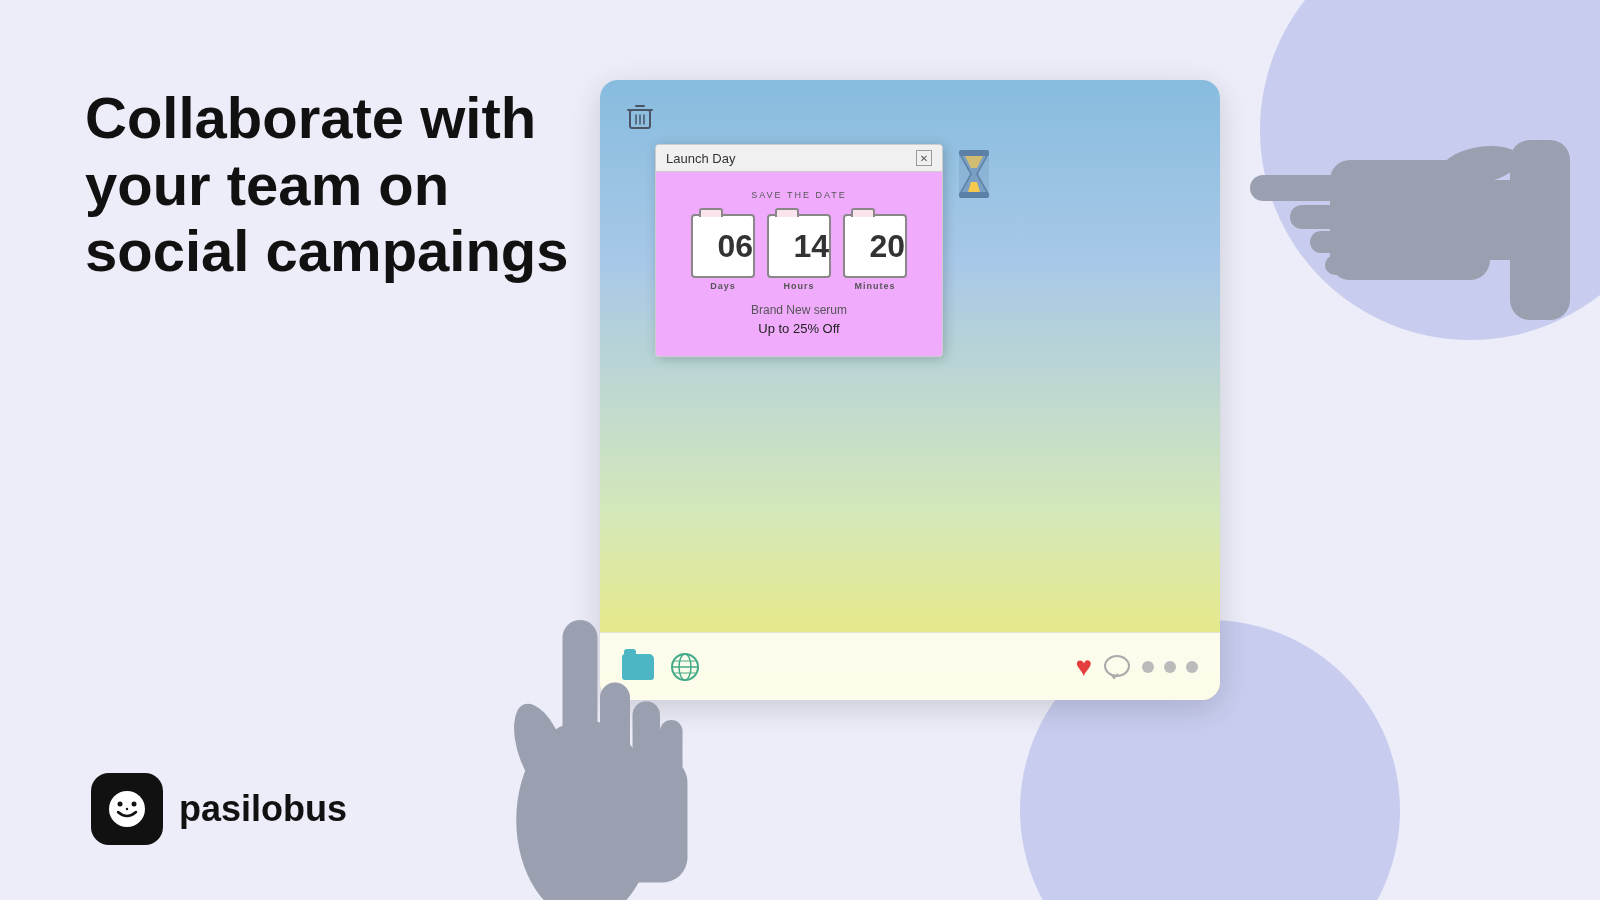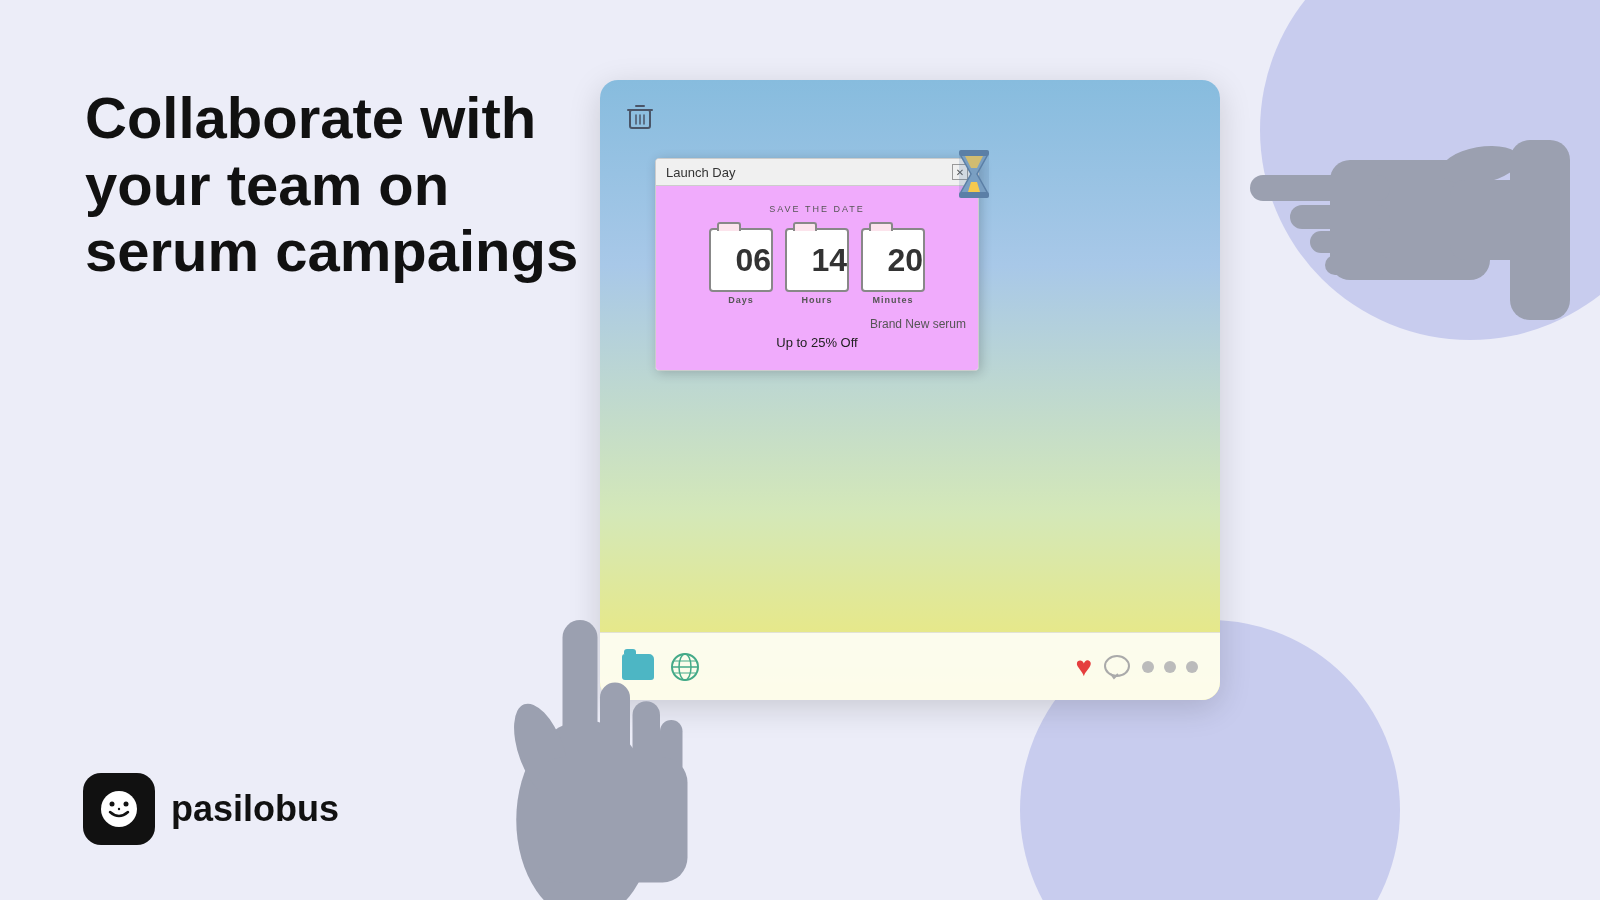--- a/index.html
+++ b/index.html
@@ -46,21 +46,21 @@
       font-weight: 900;
       color: #111;
       line-height: 1.15;
       max-width: 520px;
     }
 
     
     .logo-area {
       position: absolute;
       bottom: 55px;
-      left: 83px;
+      left: 91px;
       display: flex;
       align-items: center;
       gap: 16px;
       z-index: 2;
     }
     .logo-icon {
       width: 72px;
       height: 72px;
       background: #111;
       border-radius: 18px;
@@ -95,23 +95,23 @@
       color: #4a5568;
     }
     .trash-svg {
       width: 36px;
       height: 36px;
     }
 
     
     .inner-window {
       position: absolute;
-      top: 78px;
+      top: 64px;
       left: 55px;
-      width: 324px;
+      width: 288px;
       background: #fff;
       border-radius: 4px;
       box-shadow: 2px 2px 12px rgba(0,0,0,0.2);
       overflow: hidden;
       border: 1px solid #ccc;
     }
     .window-titlebar {
       background: #f0f0f0;
       border-bottom: 1px solid #ccc;
       padding: 5px 10px;
@@ -186,21 +186,21 @@
       background: #fce4ec;
     }
     .countdown-label {
       font-size: 9px;
       color: #555;
       margin-top: 3px;
       letter-spacing: 1px;
       font-weight: bold;
     }
     .product-subtitle {
-      text-align: right;
+      text-align: center;
       font-size: 12px;
       color: #555;
       margin-bottom: 4px;
     }
     .product-title {
       text-align: center;
       font-size: 13px;
       font-weight: 400;
       color: #222;
       margin-bottom: 10px;
@@ -298,21 +298,21 @@
 </head>
 <body>
 
 <div class="bg-circle-top-right"></div>
 <div class="bg-circle-bottom-right"></div>
 
 <div class="left-content">
   <div class="headline">
     <span>Collaborate with</span><br>
     <span>your team on</span><br>
-    <span>serum campaings</span>
+    <span>social campaings</span>
   </div>
 </div>
 
 <div class="logo-area">
   <div class="logo-icon">
 
     <svg width="44" height="44" viewBox="0 0 44 44">
       <circle cx="22" cy="22" r="18" fill="white"></circle>
 
       <circle cx="15" cy="17" r="2.5" fill="#111"></circle>

